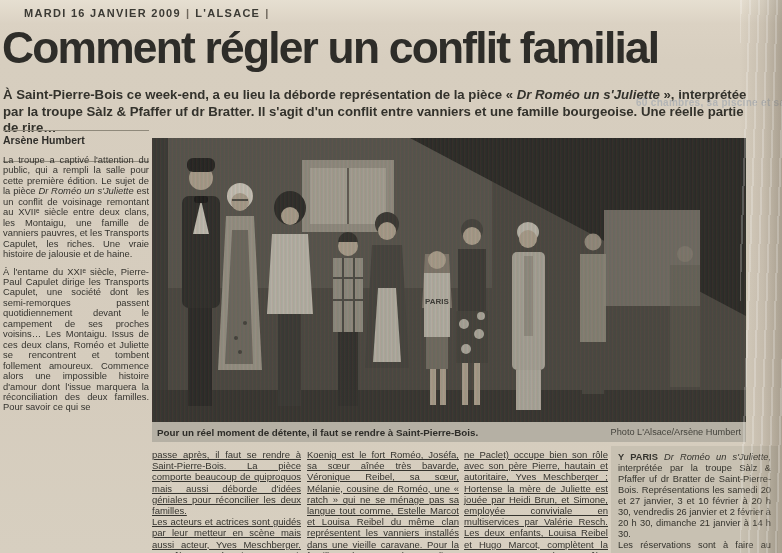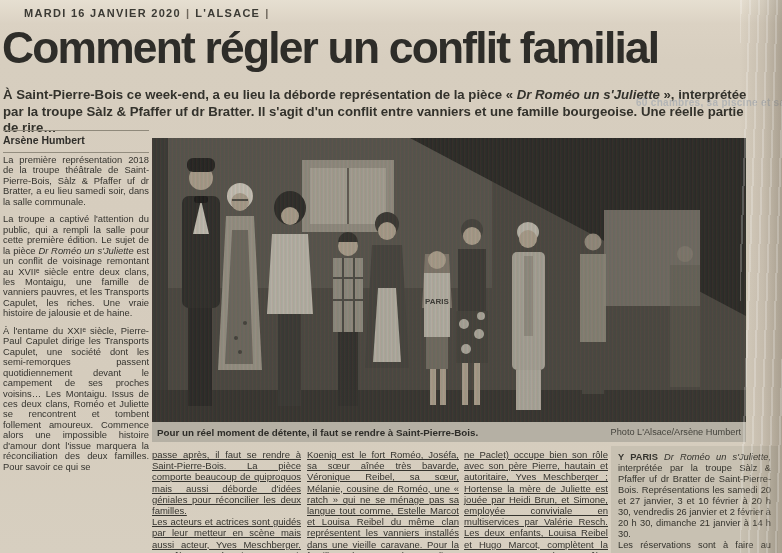--- a/index.html
+++ b/index.html
@@ -17,21 +17,21 @@
   .kicker{position:absolute;left:276px;top:5px;font-size:13.5px;font-weight:bold;
     letter-spacing:.8px;white-space:nowrap;}
   .kicker .bar{color:#a8a193;margin:0 9px;font-weight:bold;}
   .kicker .label{color:#bf4534;}
   .headline{position:absolute;left:2px;top:22px;margin:0;font-size:45px;font-weight:bold;
     letter-spacing:-1.8px;color:#2e2d29;white-space:nowrap;transform:scaleX(.985);transform-origin:left top;}
   .lead{position:absolute;left:3px;top:87px;width:748px;margin:0;font-size:13.2px;
     font-weight:bold;line-height:16.5px;color:#33322c;}
   .lead .ital{font-style:italic;}
   .byline{position:absolute;left:3px;top:130px;width:146px;border-top:1.5px solid #8f897b;
-    border-bottom:1px solid #938d7f;padding:3px 0 6px;font-size:10.5px;font-weight:bold;color:#2f2e2a;}
+    border-bottom:1px solid #938d7f;padding:3px 0 15px;font-size:10.5px;font-weight:bold;color:#2f2e2a;}
   .colL{position:absolute;left:3px;top:155px;width:146px;font-size:9.4px;line-height:10.45px;
     text-align:justify;color:#35342f;}
   .colL p{margin:0 0 7px;}
   .ital{font-style:italic;}
   .photo{position:absolute;left:152px;top:138px;width:594px;height:284px;margin:0;background:#45423b;}
   .photo .stripes{position:absolute;inset:0;pointer-events:none;
     background:
       repeating-linear-gradient(90deg, rgba(155,70,95,.09) 0 1px, rgba(55,105,60,.09) 1px 2px,
         rgba(60,60,125,.06) 2px 3px, rgba(0,0,0,0) 3px 4px);}
   .captionbar{position:absolute;left:152px;top:422px;width:594px;height:20px;background:#b5b0a4;
@@ -47,32 +47,31 @@
   .infobox .lbl{font-weight:bold;}
   .bleed{position:absolute;left:636px;top:97px;font-size:10px;font-weight:bold;color:#97a1ae;
     opacity:.55;filter:blur(.4px);letter-spacing:.3px;white-space:nowrap;}
 </style>
 </head>
 <body>
 
 <div class="page">
 
   <div class="masthead">
-    <span>MARDI 16 JANVIER 2020</span><span class="sep">|</span><span>L'ALSACE</span><span class="sep">|</span>
+    <span>MARDI 16 JANVIER 2009</span><span class="sep">|</span><span>L'ALSACE</span><span class="sep">|</span>
   </div>
 
 
   <h1 class="headline">Comment régler un conflit familial</h1>
 
   <p class="lead"><span>À Saint-Pierre-Bois ce week-end, a eu lieu la déborde représentation de la pièce « </span><span class="ital">Dr Roméo un s'Juliette</span><span> », interprétée par la troupe Sàlz &amp; Pfaffer uf dr Bratter. Il s'agit d'un conflit entre vanniers et une famille bourgeoise. Une réelle partie de rire…</span></p>
 
   <div class="byline">Arsène Humbert</div>
 
   <div class="colL">
-    <p>La première représentation 2018 de la troupe théâtrale de Saint-Pierre-Bois, Sàlz &amp; Pfaffer uf dr Bratter, a eu lieu samedi soir, dans la salle communale.</p>
     <p><span>La troupe a captivé l'attention du public, qui a rempli la salle pour cette première édition. Le sujet de la pièce </span><span class="ital">Dr Roméo un s'Juliette</span><span> est un conflit de voisinage remontant au XVIIᵉ siècle entre deux clans, les Montaigu, une famille de vanniers pauvres, et les Transports Capulet, les riches. Une vraie histoire de jalousie et de haine.</span></p>
     <p>À l'entame du XXIᵉ siècle, Pierre-Paul Capulet dirige les Transports Capulet, une société dont les semi-remorques passent quotidiennement devant le campement de ses proches voisins… Les Montaigu. Issus de ces deux clans, Roméo et Juliette se rencontrent et tombent follement amoureux. Commence alors une impossible histoire d'amour dont l'issue marquera la réconciliation des deux familles. Pour savoir ce qui se</p>
   </div>
 
   <figure class="photo">
     <svg viewBox="0 0 594 284" width="594" height="284" xmlns="http://www.w3.org/2000/svg">
       <rect width="594" height="284" fill="#4a473f"></rect>
       <rect x="0" y="0" width="340" height="150" fill="#56534a"></rect>
       <rect x="0" y="0" width="16" height="284" fill="#3b3a34"></rect>
       <rect x="150" y="22" width="92" height="72" fill="#8e897c"></rect>

